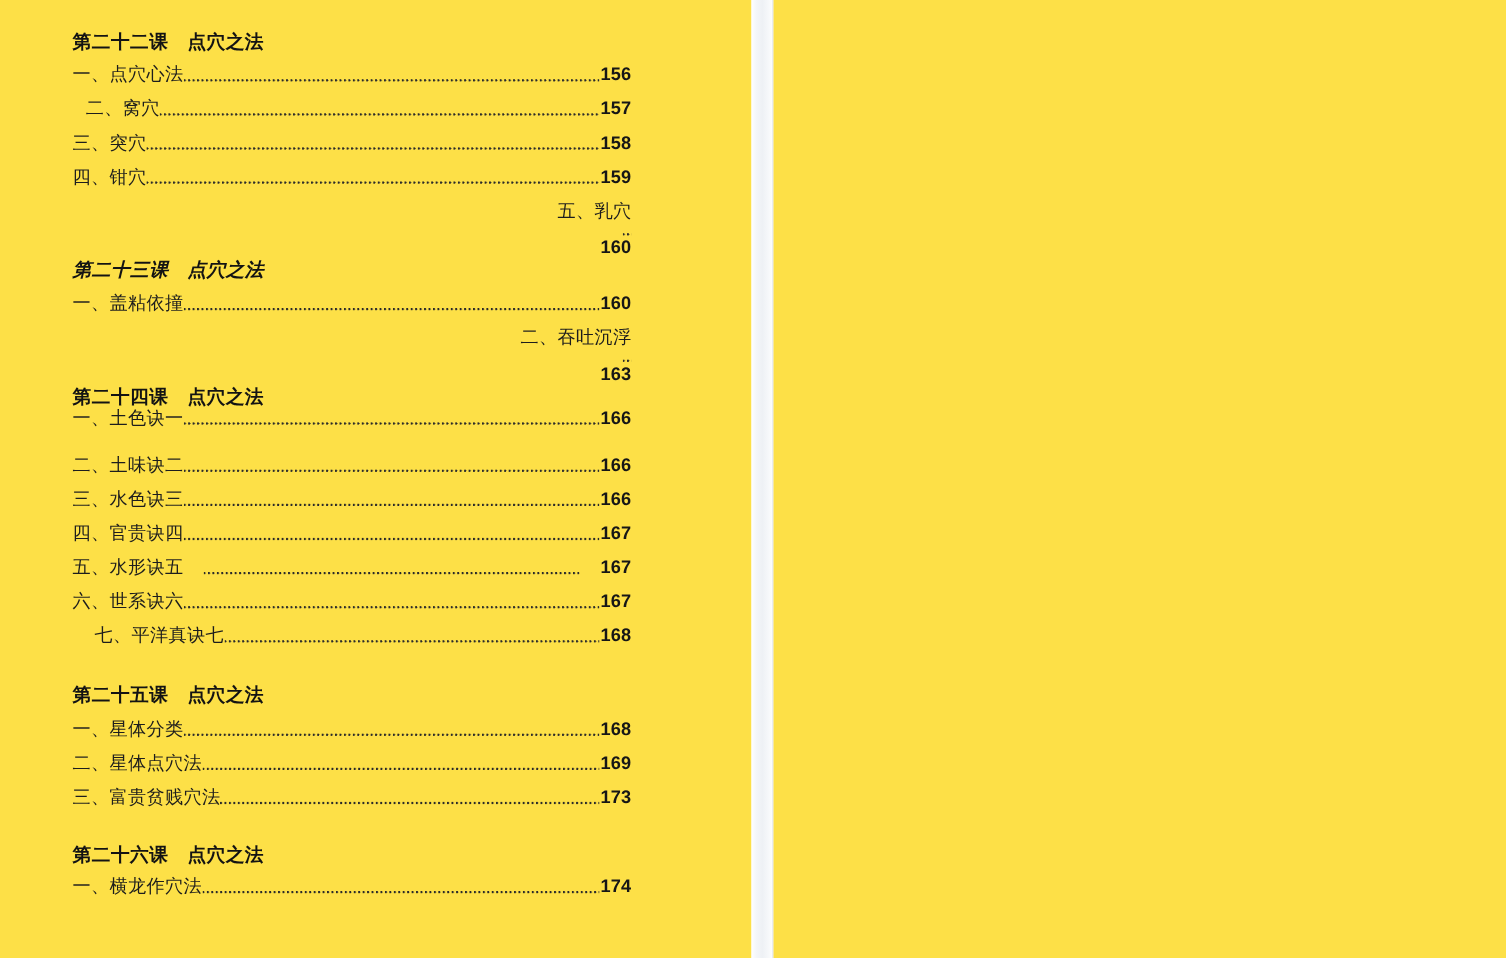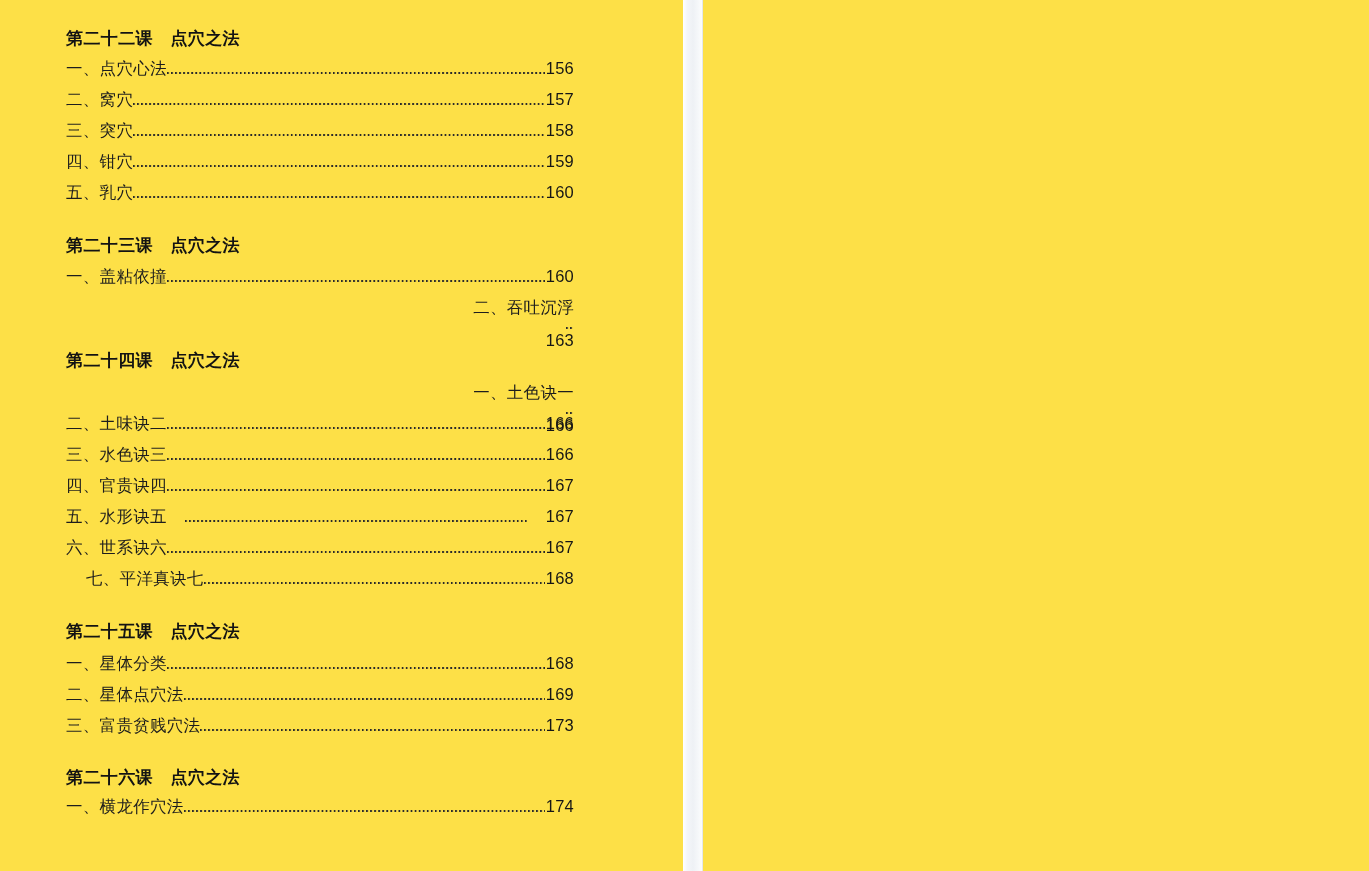--- a/index.html
+++ b/index.html
@@ -103,67 +103,68 @@
     background-size: 4.05px 2px;
     background-repeat: repeat-x;
   }
   .page-num {
     flex: 0 0 auto;
     font-size: 16.5px;
     letter-spacing: 0.2px;
     color: #161616;
     text-align: right;
     padding-left: 1px;
+    font-weight: bold;
   }
 </style>
 </head>
 <body>
 
 <div id="scan">
   <div class="page page-left">
     <div class="column col-left">
         <div class="lesson-heading" style="position: absolute; top: 30px; left: 0px;">第二十二课　点穴之法</div>
         <div class="entry" style="position: absolute; top: 60px; left: 0px; right: 0px;">
           <span class="entry-title">一、点穴心法</span>
           <span class="leader"></span>
           <span class="page-num">156</span>
         </div>
-        <div class="entry" style="position: absolute; top: 91px; left: 0px; right: 0px;">
+        <div class="entry" style="position: absolute; top: 91px; left: 12px; right: 0px;">
           <span class="entry-title">二、窝穴</span>
           <span class="leader"></span>
           <span class="page-num">157</span>
         </div>
         <div class="entry" style="position: absolute; top: 122px; left: 0px; right: 0px;">
           <span class="entry-title">三、突穴</span>
           <span class="leader"></span>
           <span class="page-num">158</span>
         </div>
         <div class="entry" style="position: absolute; top: 153px; left: 0px; right: 0px;">
           <span class="entry-title">四、钳穴</span>
           <span class="leader"></span>
           <span class="page-num">159</span>
         </div>
-        <div class="entry" style="position: absolute; top: 184px; left: 0px; right: 0px;">
+        <div class="entry" style="position: absolute; top: 184px; left: 16px; right: 0px; flex-direction: column;">
           <span class="entry-title">五、乳穴</span>
           <span class="leader"></span>
           <span class="page-num">160</span>
         </div>
-        <div class="lesson-heading" style="position: absolute; top: 237px; left: 0px;">第二十三课　点穴之法</div>
+        <div class="lesson-heading" style="position: absolute; top: 237px; left: 0px; font-style: italic;">第二十三课　点穴之法</div>
         <div class="entry" style="position: absolute; top: 268px; left: 0px; right: 0px;">
           <span class="entry-title">一、盖粘依撞</span>
           <span class="leader"></span>
           <span class="page-num">160</span>
         </div>
         <div class="entry" style="position: absolute; top: 299px; left: 0px; right: 0px; flex-direction: column;">
           <span class="entry-title">二、吞吐沉浮</span>
           <span class="leader"></span>
           <span class="page-num">163</span>
         </div>
         <div class="lesson-heading" style="position: absolute; top: 352px; left: 0px;">第二十四课　点穴之法</div>
-        <div class="entry" style="position: absolute; top: 384px; left: 0px; right: 0px; flex-direction: column;">
+        <div class="entry" style="position: absolute; top: 372px; left: 0px; right: 0px;">
           <span class="entry-title">一、土色诀一</span>
           <span class="leader"></span>
           <span class="page-num">166</span>
         </div>
         <div class="entry" style="position: absolute; top: 415px; left: 0px; right: 0px;">
           <span class="entry-title">二、土味诀二</span>
           <span class="leader"></span>
           <span class="page-num">166</span>
         </div>
         <div class="entry" style="position: absolute; top: 446px; left: 0px; right: 0px;">

